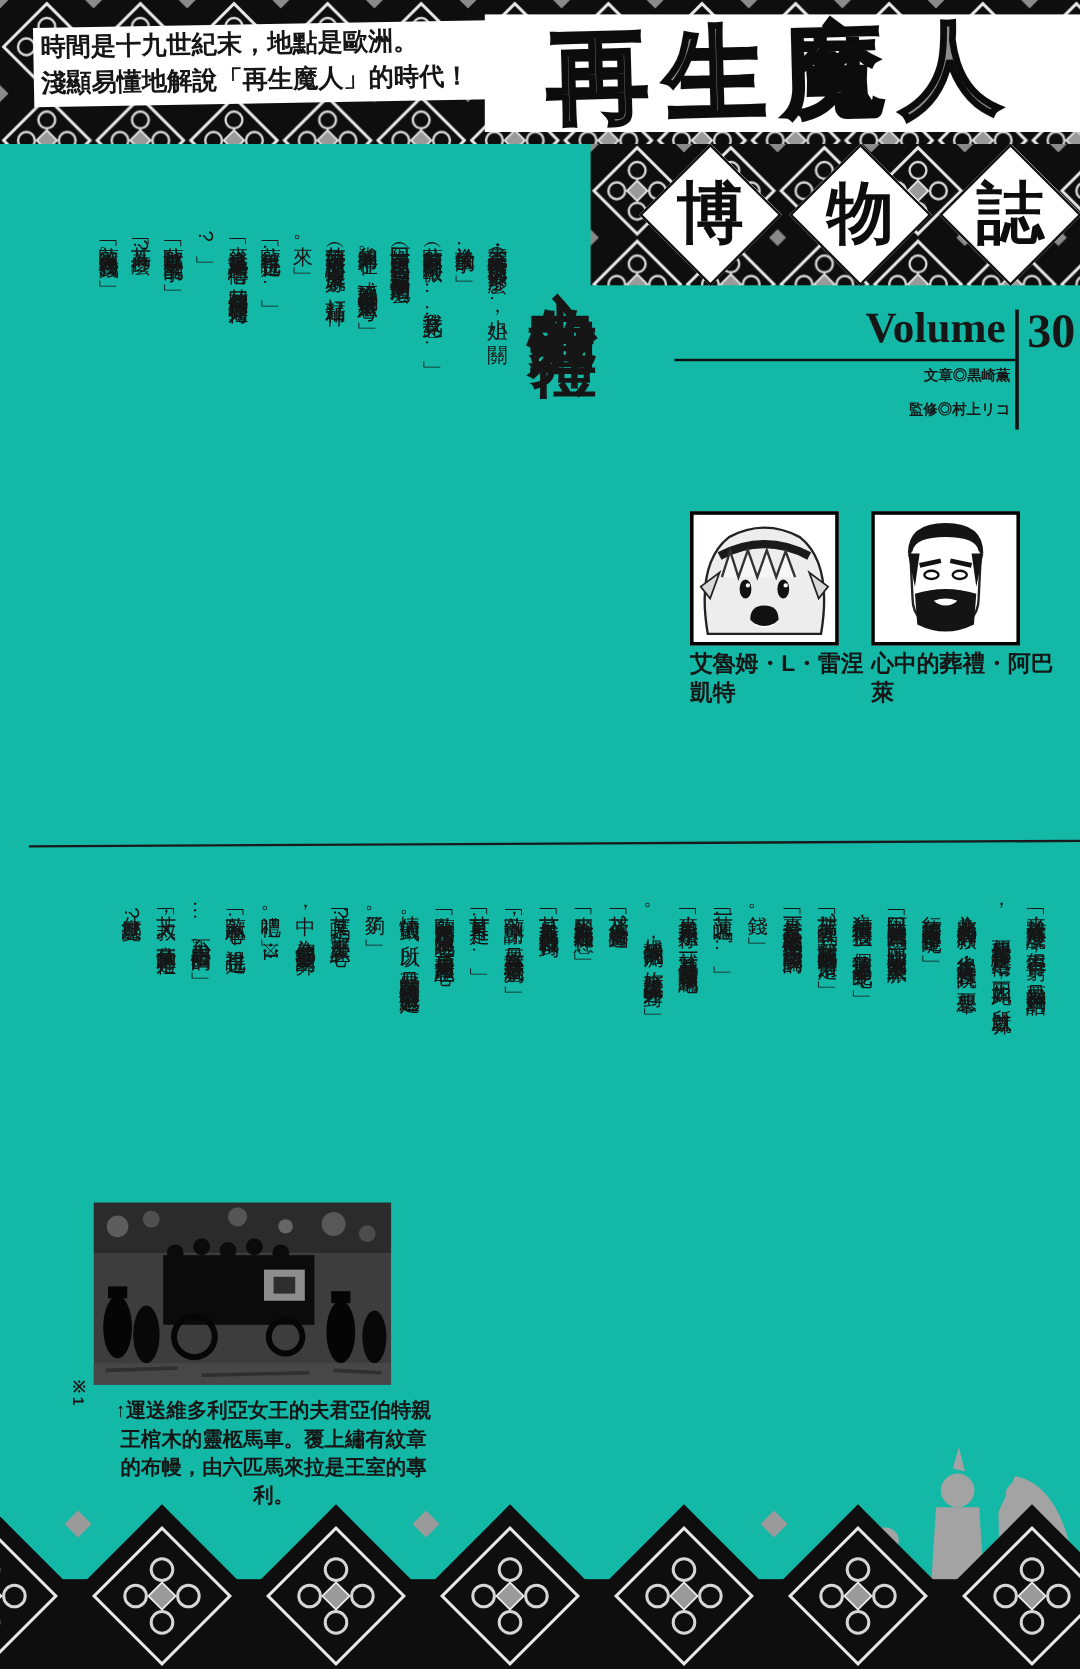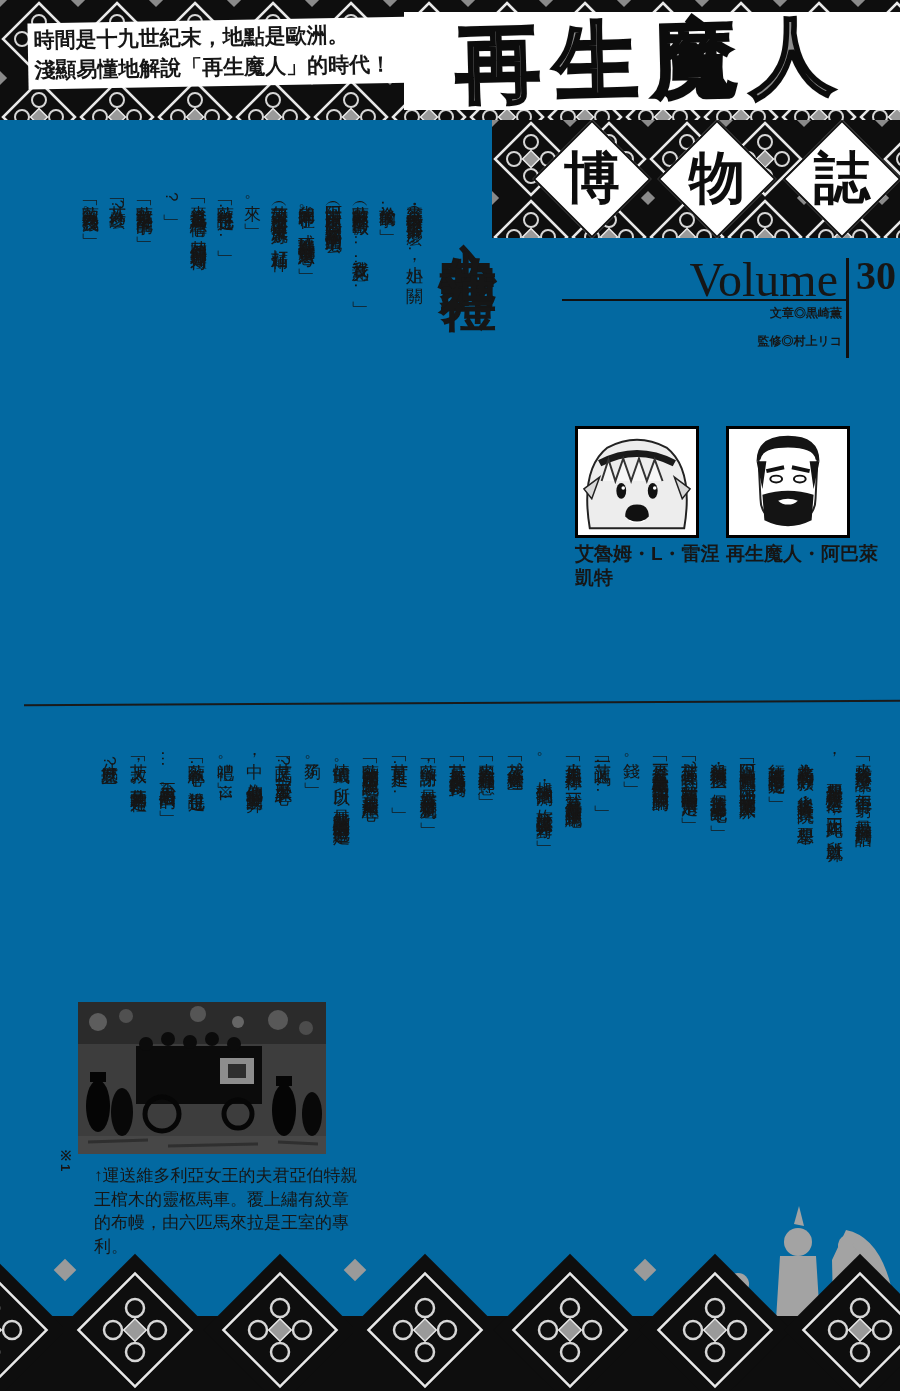--- a/index.html
+++ b/index.html
@@ -1,35 +1,35 @@
 <!DOCTYPE html>
 <html><head>
 <meta charset="utf-8">
 <style>
   html,body{margin:0;padding:0;background:#cfcfcf;}
-  #page{position:relative;width:900px;height:1391px;background:#0369a1;overflow:hidden;
+  #page{position:relative;width:900px;height:1391px;background:#14b8a6;overflow:hidden;
         font-family:"Liberation Sans",sans-serif;color:#161616;}
   svg{display:block;}
   
   .band{position:absolute;}
   #intro-box{position:absolute;left:28px;top:20px;width:392px;height:66px;background:#ffffff;
              transform:rotate(-1deg);padding:2px 6px;box-sizing:border-box;
              font-weight:bold;font-size:21px;line-height:30px;white-space:nowrap;}
   #title-strip{position:absolute;left:404px;top:12px;width:496px;height:98px;background:#ffffff;
                display:flex;align-items:center;justify-content:center;}
   #main-title{font-family:"Liberation Serif",serif;font-weight:bold;font-size:84px;
               letter-spacing:14px;color:#8d8d8d;-webkit-text-stroke:3px #0c0c0c;
               text-shadow:0 0 2px #000;transform:rotate(-1.5deg);white-space:nowrap;}
   .seal{position:absolute;width:84px;height:84px;background:#ffffff;transform:rotate(45deg);
         display:flex;align-items:center;justify-content:center;box-shadow:0 0 0 2px #111 inset;}
   .seal span{transform:rotate(-45deg);font-size:56px;font-weight:bold;color:#0d0d0d;
              font-family:"Liberation Serif",serif;}
   
   #volume-label{position:absolute;right:62px;top:252px;font-family:"Liberation Serif",serif;
-                font-weight:normal;font-size:48px;}
+                font-weight:bold;font-size:36px;}
   #volume-number{position:absolute;left:856px;top:252px;font-family:"Liberation Serif",serif;
                  font-weight:bold;font-size:40px;text-align:center;}
   #vol-vline{position:absolute;left:846px;top:258px;width:3px;height:100px;background:#111;}
   #vol-hline{position:absolute;left:562px;top:299px;width:284px;height:2px;background:#111;}
   .credit{position:absolute;right:58px;font-weight:bold;font-size:12px;white-space:nowrap;}
   
   .char-card{position:absolute;width:152px;margin-top:44px;}
   .pbox{width:118px;height:106px;border:3px solid #000;background:#fff;overflow:hidden;}
   .plabel{margin-top:4px;font-weight:bold;font-size:19px;line-height:24px;width:152px;}
   
@@ -42,22 +42,22 @@
   #dialogue-top p{line-height:27px;}
   #dialogue-bottom-main{right:22px;top:750px;height:415px;}
   #dialogue-bottom-main p{line-height:29px;}
   #dialogue-bottom-short{right:602px;top:750px;height:215px;}
   #dialogue-bottom-short p{line-height:29px;}
   #divider{position:absolute;left:24px;top:702px;width:876px;height:2px;background:#1a1a1a;
            transform:rotate(-0.3deg);}
   
   #photo{position:absolute;left:78px;top:1002px;width:248px;height:152px;}
   #fn-marker{position:absolute;left:56px;top:1146px;font-size:13px;font-weight:bold;}
-  #caption{position:absolute;left:94px;top:1164px;width:268px;font-size:17px;font-weight:normal;
-           line-height:23.5px;text-align:left;}
+  #caption{position:absolute;left:94px;top:1164px;width:268px;font-size:17px;font-weight:bold;
+           line-height:23.5px;text-align:center;}
   
   #silhouette{position:absolute;left:698px;top:1202px;}
   #bottom-band{position:absolute;left:0;top:1238px;}
 </style>
 </head>
 <body>
 
 <div id="page">
 
   <svg width="0" height="0" style="position:absolute">
@@ -146,21 +146,21 @@
         <path d="M30 30 Q30 12 60 12 Q90 12 90 30 L88 70 Q88 92 60 96 Q32 92 32 70 Z" fill="#fff" stroke="#222" stroke-width="2"></path>
         <path d="M28 32 Q28 6 60 6 Q92 6 92 32 L88 30 Q86 18 60 18 Q34 18 32 30 Z" fill="#141414"></path>
         <path d="M28 32 L34 60 L38 32 Z M92 32 L86 60 L82 32 Z" fill="#141414"></path>
         <path d="M38 42 L56 38 M64 38 L82 42" stroke="#111" stroke-width="4"></path>
         <ellipse cx="48" cy="50" rx="6" ry="3.5" fill="none" stroke="#111" stroke-width="2"></ellipse>
         <ellipse cx="72" cy="50" rx="6" ry="3.5" fill="none" stroke="#111" stroke-width="2"></ellipse>
         <path d="M34 66 Q60 58 86 66 L84 92 Q60 104 36 92 Z" fill="#141414"></path>
         <path d="M50 72 Q60 68 70 72 Q66 76 60 76 Q54 76 50 72 Z" fill="#fff"></path>
       </svg>
     </div>
-    <div class="plabel">再生魔人・阿巴萊</div>
+    <div class="plabel">心中的葬禮・阿巴萊</div>
   </div>
 
 
 
   <div id="headline" class="vtext">心中的葬禮</div>
 
   <div id="dialogue-top" class="dialogue vtext">
       <p>麥克・羅夫特（以下簡稱麥）「那麼……小姐，關</p>
       <p>於今後的事…」</p>
       <p>薇歐莉（以下簡稱薇歐）「……我沒意見……」</p>

